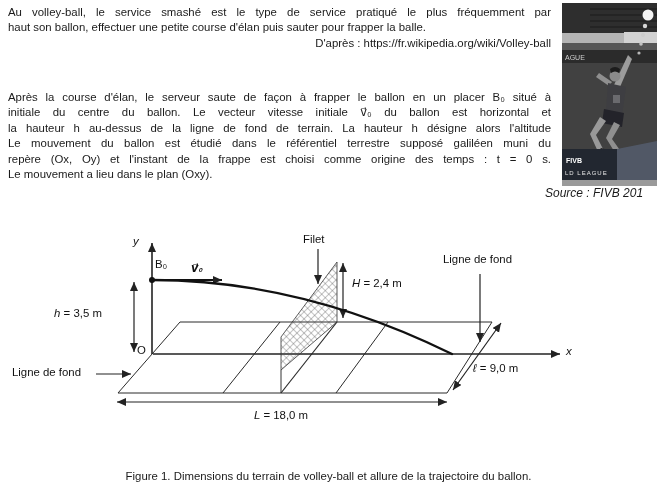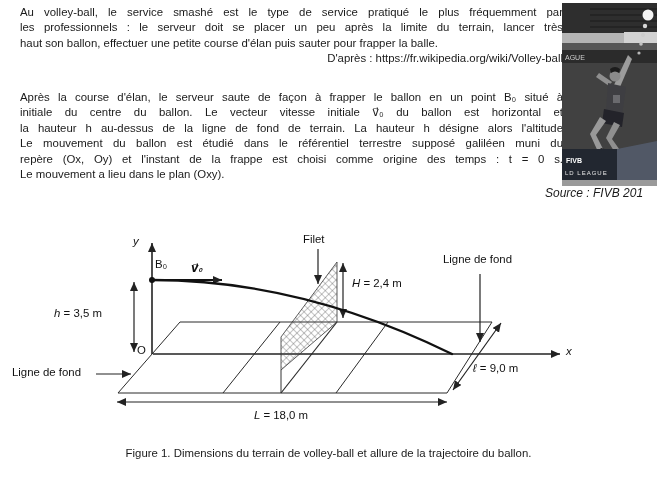--- a/index.html
+++ b/index.html
@@ -1,47 +1,46 @@
 <!DOCTYPE html>
 <html><head>
 <meta charset="utf-8">
 <style>
   html,body{margin:0;padding:0;}
   body{
     width:657px;height:487px;background:#ffffff;position:relative;overflow:hidden;
     font-family:"Liberation Sans","DejaVu Sans",sans-serif;color:#1a1a1a;
   }
-  .para{position:absolute;left:20px;width:543px;font-size:11.4px;line-height:15.4px;}
+  .para{position:absolute;left:8px;width:543px;font-size:11.4px;line-height:15.4px;}
   .jline{text-align:justify;text-align-last:justify;text-justify:inter-word;}
   .lline{text-align:left;}
   .rline{text-align:right;}
   .src{position:absolute;left:545px;top:186px;font-size:12px;font-style:italic;white-space:nowrap;}
   .flabel{position:absolute;font-size:11.4px;white-space:nowrap;color:#111;}
   .it{font-style:italic;}
   .bold{font-weight:bold;}
   .center{text-align:center;}
-  .caption{position:absolute;left:0;top:447px;width:657px;text-align:center;font-size:11.4px;}
+  .caption{position:absolute;left:0;top:470px;width:657px;text-align:center;font-size:11.4px;}
   svg{position:absolute;}
   #figure-svg{left:0;top:0;}
   #photo-svg{left:562px;top:3px;}
 </style>
 </head>
 <body>
 
 <div>
 
   <div class="para" style="top:5px;">
     <div class="jline">Au volley-ball, le service smashé est le type de service pratiqué le plus fréquemment par</div>
-    <div class="jline">les professionnels : le serveur doit se placer un peu après la limite du terrain, lancer très</div>
     <div class="lline">haut son ballon, effectuer une petite course d'élan puis sauter pour frapper la balle.</div>
     <div class="rline">D'après : https://fr.wikipedia.org/wiki/Volley-ball</div>
   </div>
 
   <div class="para" style="top:90px;">
-    <div class="jline">Après la course d'élan, le serveur saute de façon à frapper le ballon en un point B₀ situé à</div>
+    <div class="jline">Après la course d'élan, le serveur saute de façon à frapper le ballon en un placer B₀ situé à</div>
     <div class="jline">initiale du centre du ballon. Le vecteur vitesse initiale v⃗₀ du ballon est horizontal et</div>
     <div class="jline">la hauteur h au-dessus de la ligne de fond de terrain. La hauteur h désigne alors l'altitude</div>
     <div class="jline">Le mouvement du ballon est étudié dans le référentiel terrestre supposé galiléen muni du</div>
     <div class="jline">repère (Ox, Oy) et l'instant de la frappe est choisi comme origine des temps : t = 0 s.</div>
     <div class="lline">Le mouvement a lieu dans le plan (Oxy).</div>
   </div>
 
   <div class="src">Source : FIVB 201</div>
 
   <svg id="photo-svg" width="95" height="183" viewBox="0 0 95 183">

